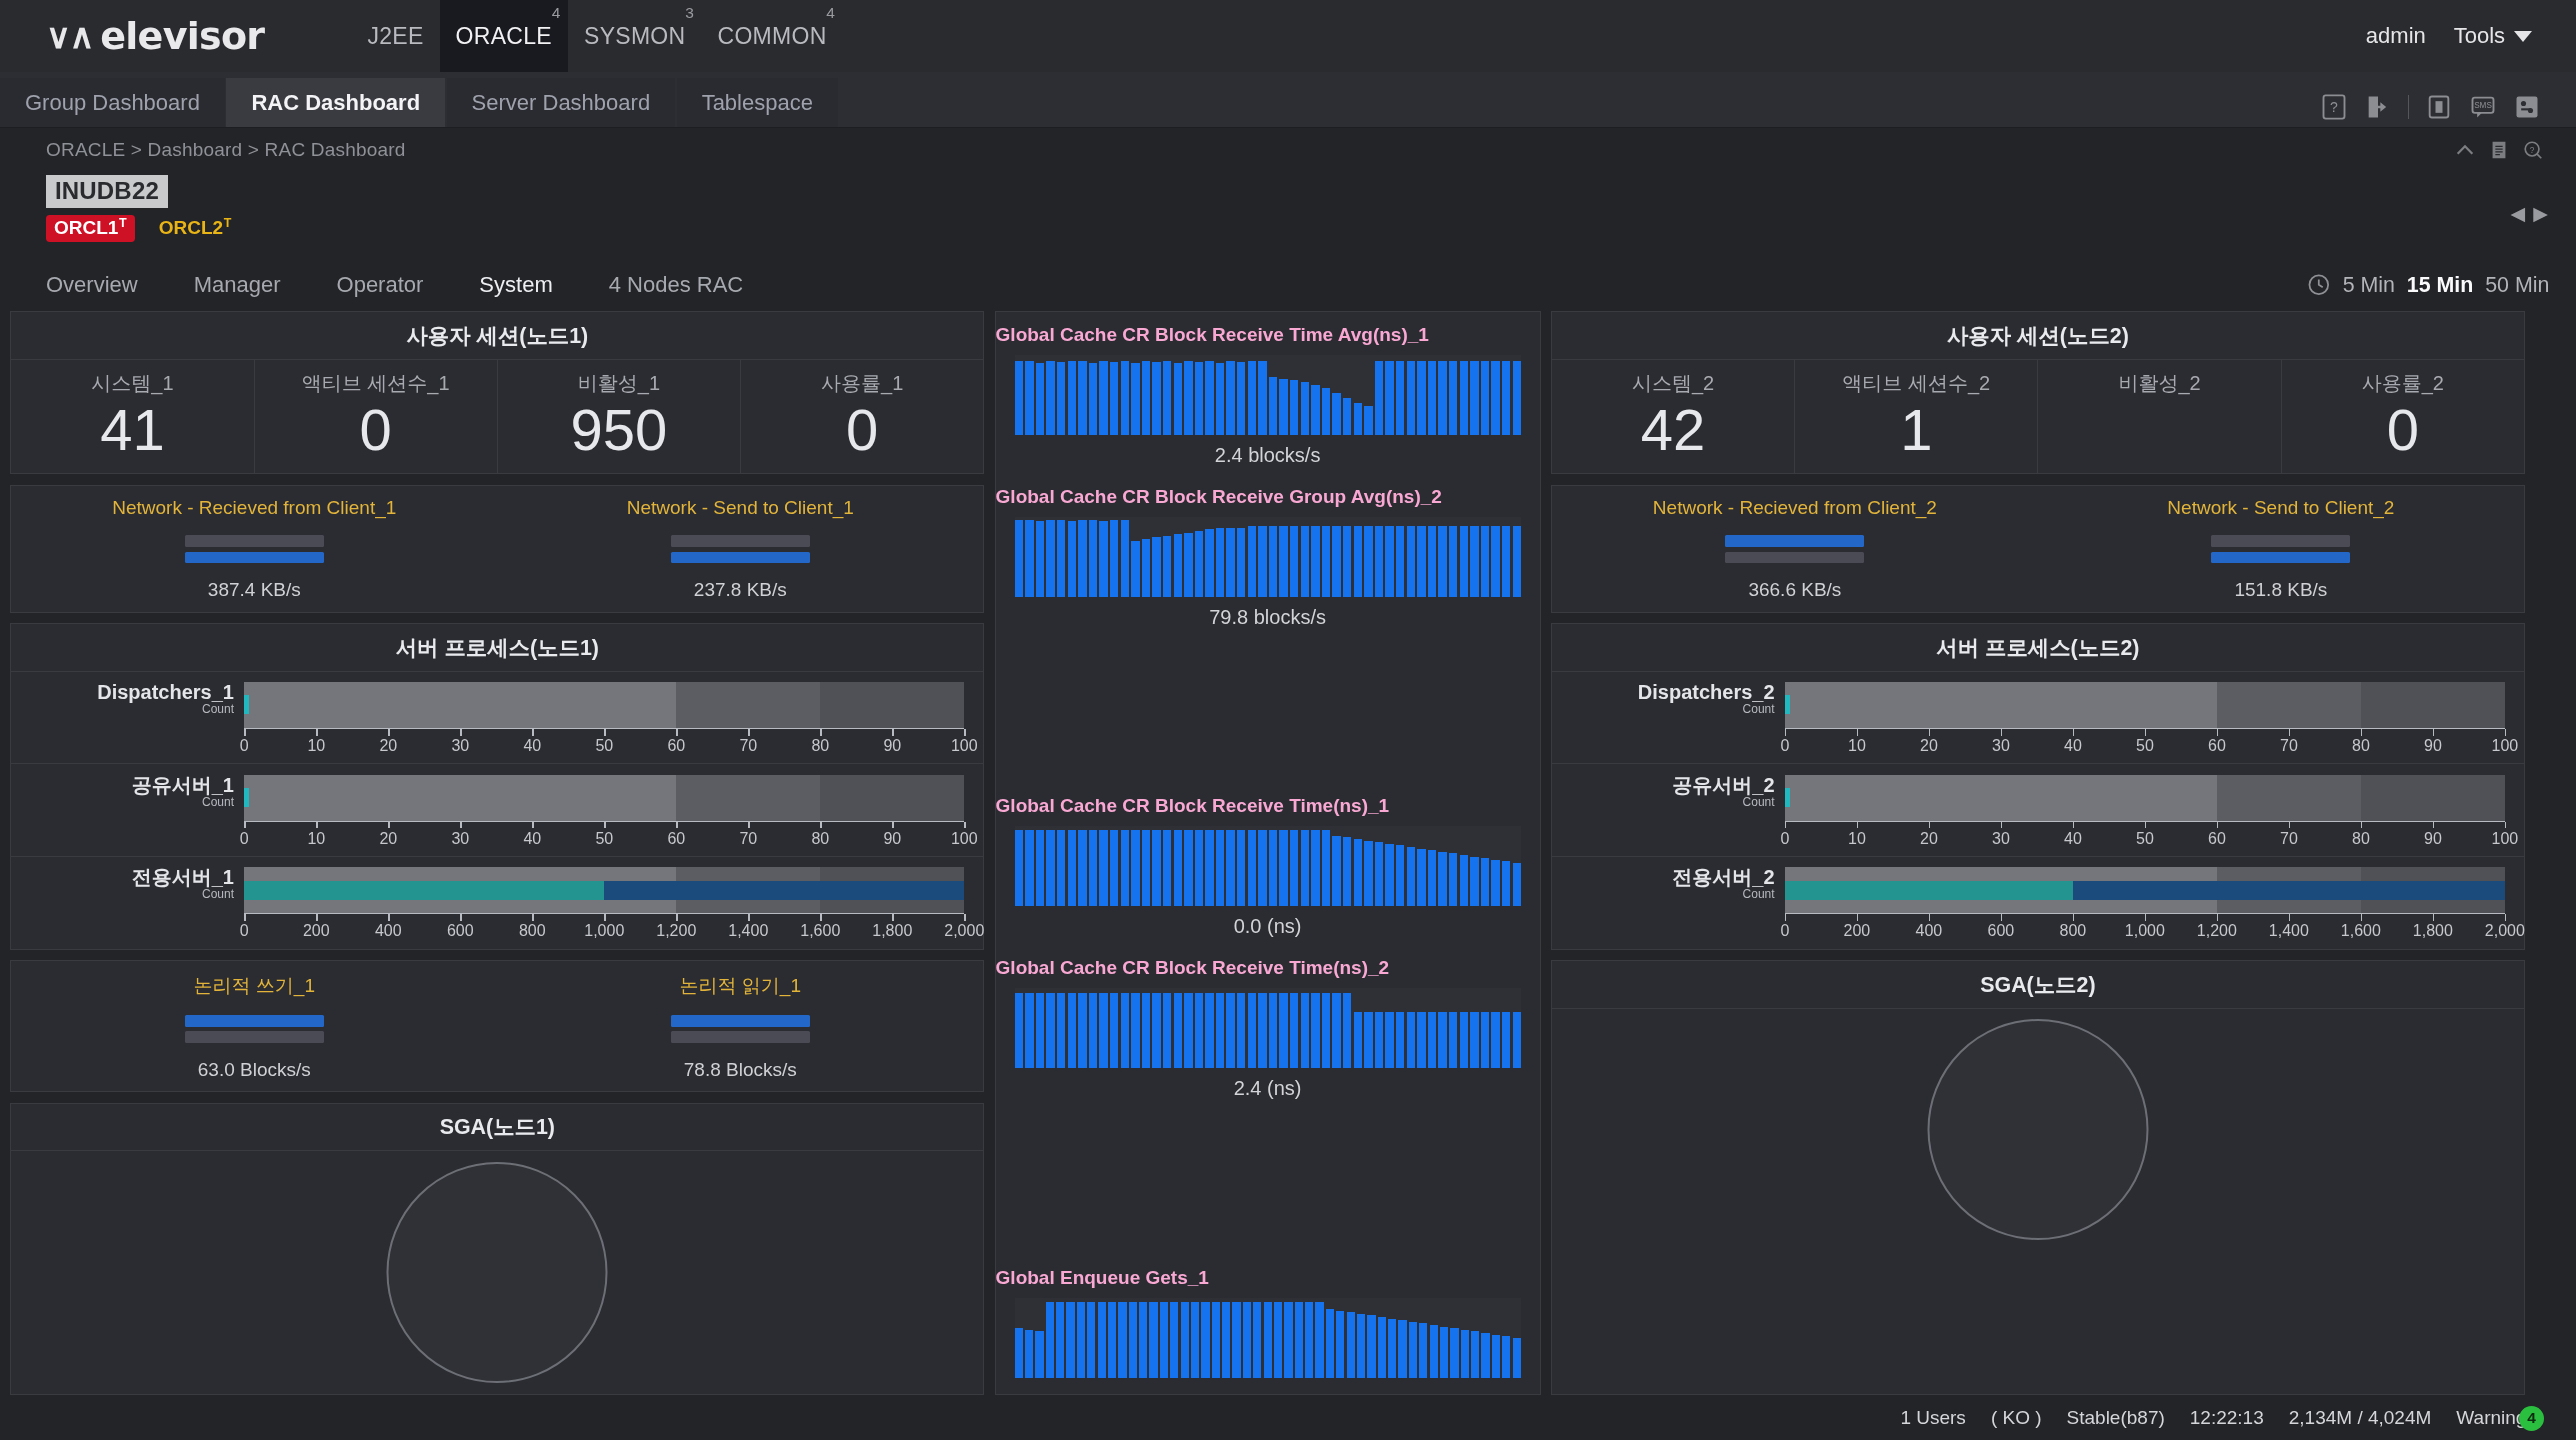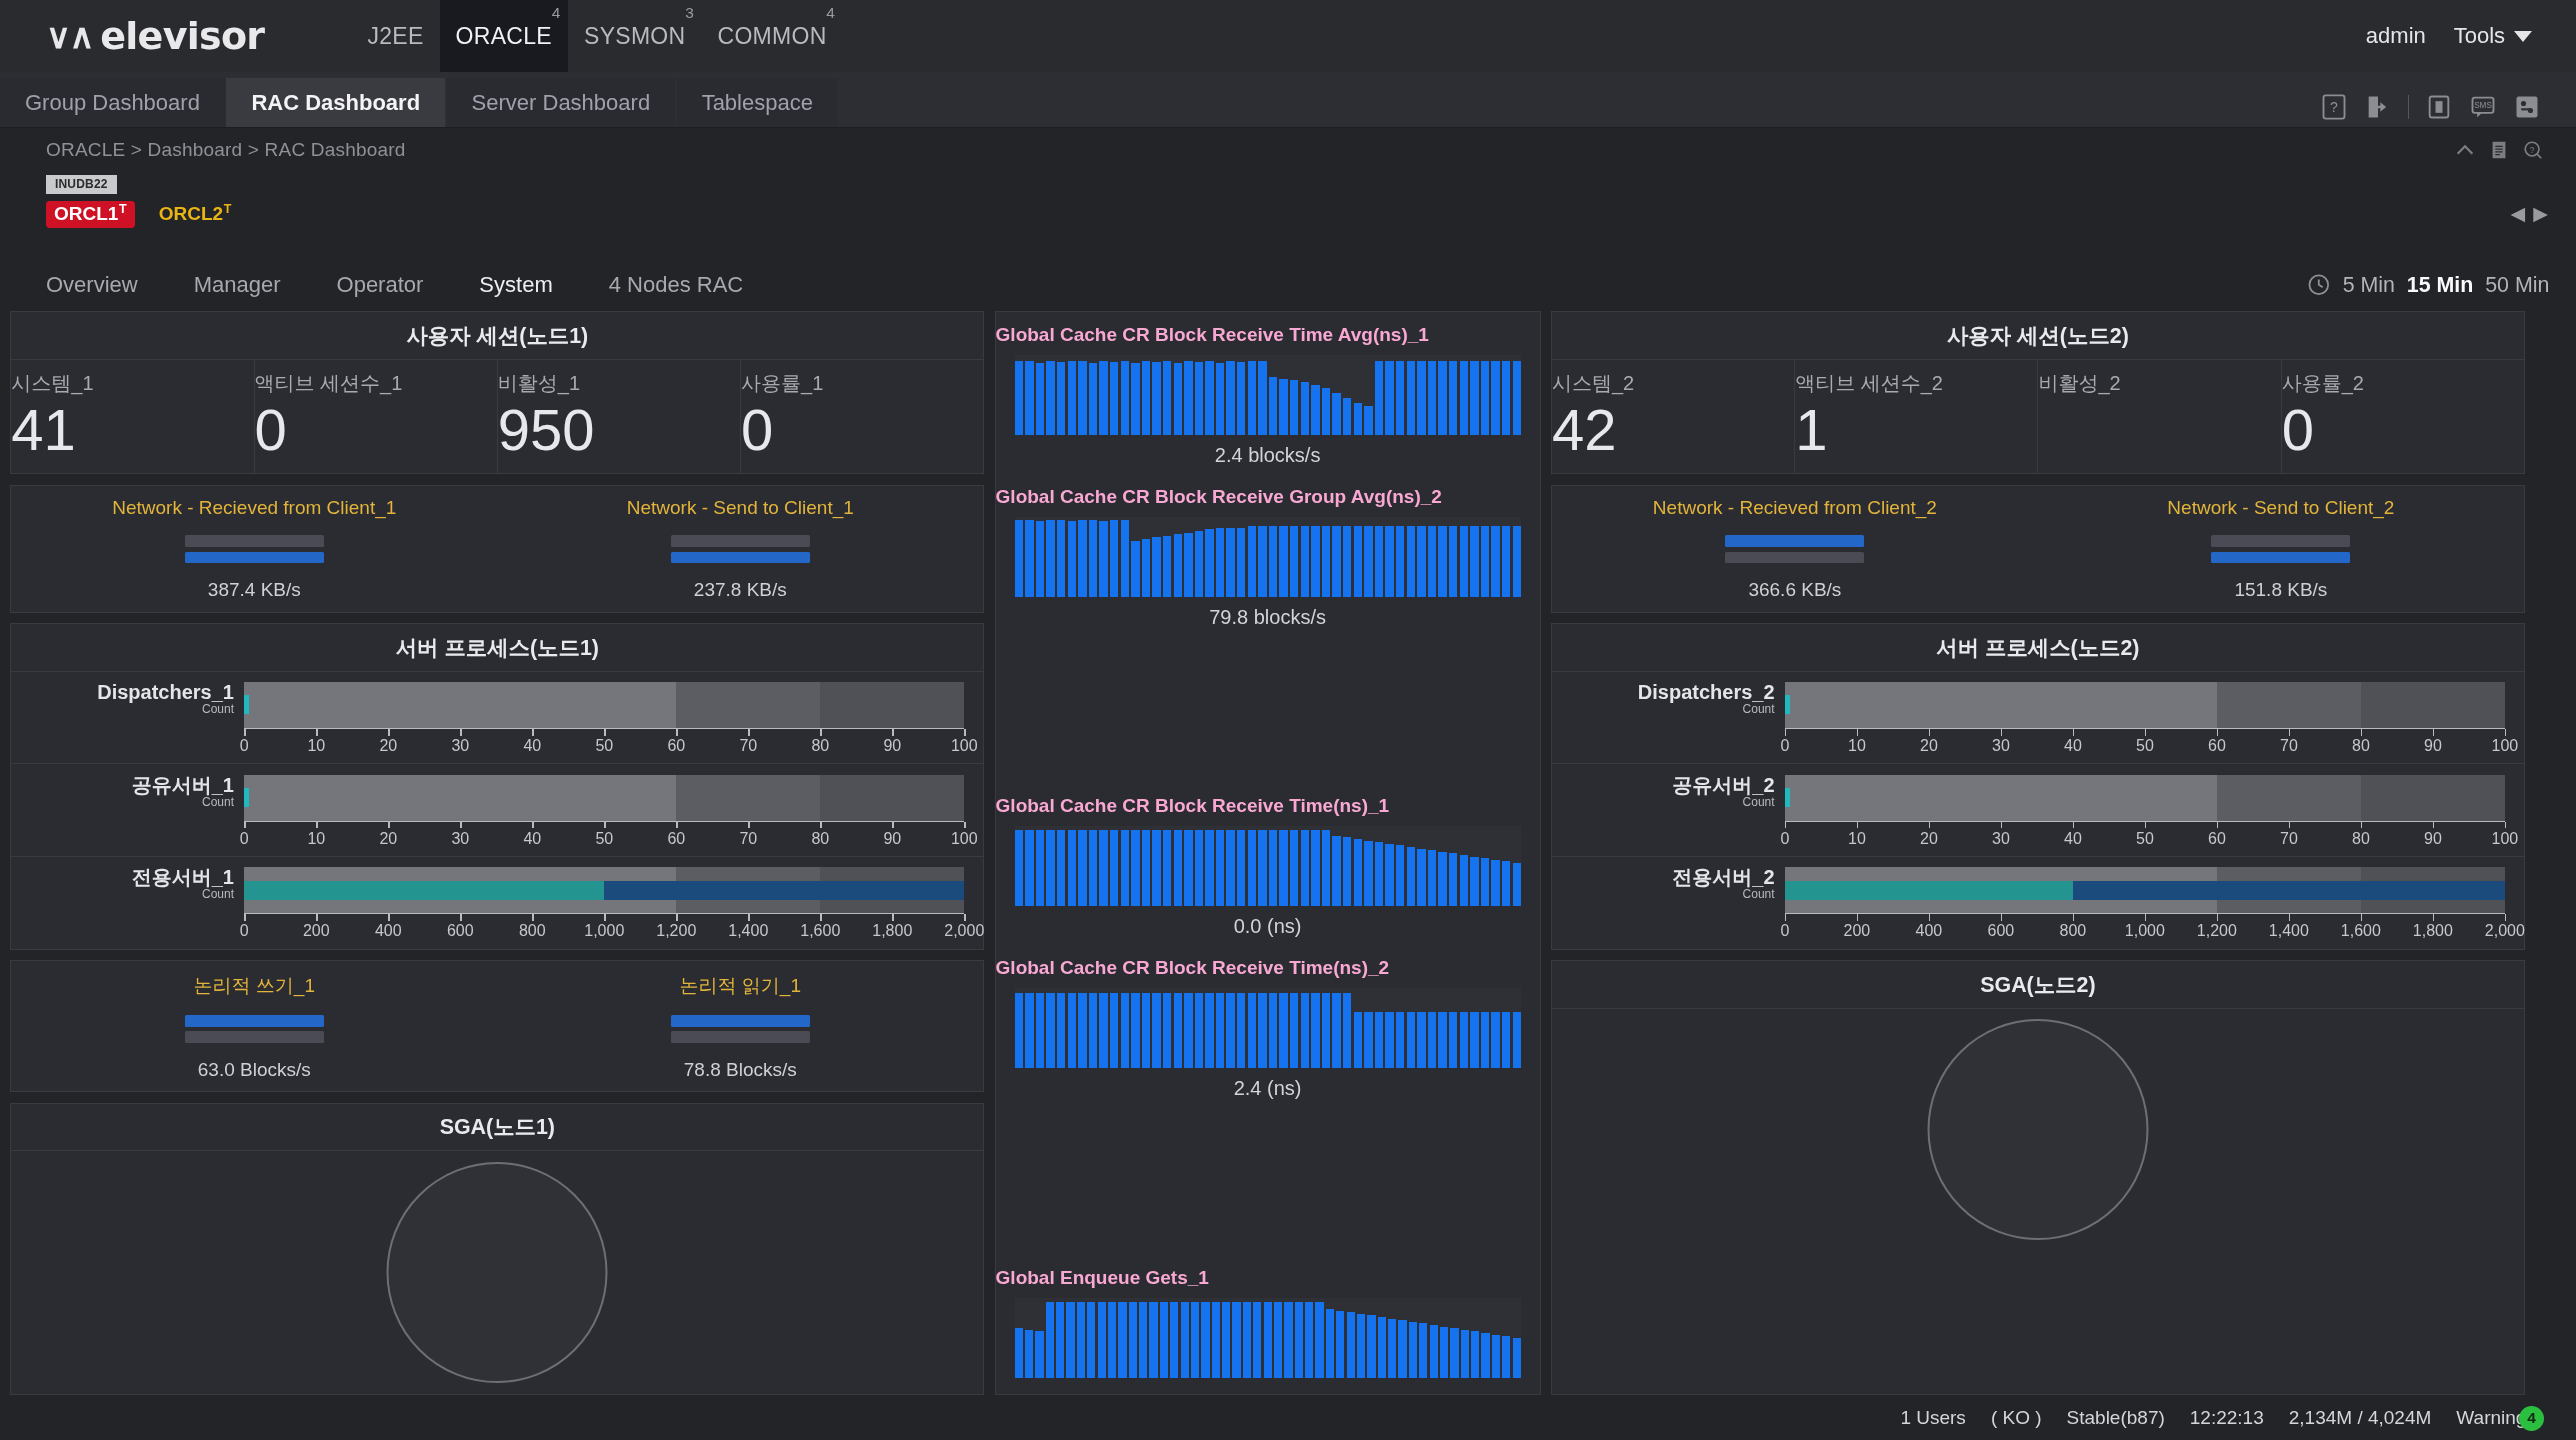--- a/index.html
+++ b/index.html
@@ -54,21 +54,21 @@
 
   
   .crumbrow { height:44px; background:#232427; display:flex; align-items:center; position:relative; flex:0 0 44px;}
   .crumb { margin-left:46px; font-size:19px; color:#8f9198; letter-spacing:0.2px;}
   .crumb-icons { margin-left:auto; margin-right:32px; display:flex; align-items:center; gap:11.8px;}
   .crumb-icons .ic { width:22px;height:22px; opacity:.55;}
 
   
   .instrow { flex:0 0 87px; position:relative; padding-left:46px; padding-top:3px;}
   .dbtag {
-    display:inline-block; background:#c9cacc; color:#2a2b2f; font-size:12px; font-weight:700;
+    display:inline-block; background:#c9cacc; color:#2a2b2f; font-size:24px; font-weight:700;
     padding:2.2px 8.9px 3px; letter-spacing:0.2px;
   }
   .inst-line { margin-top:6.6px; display:flex; align-items:flex-start; gap:16px;}
   .inst {
     font-size:19px; font-weight:700; padding:3.7px 8px 4.4px; border-radius:3.7px; cursor:pointer;
     line-height:1; display:flex; align-items:flex-start;
   }
   .inst sup { font-size:12.5px; line-height:1; margin-left:0.7px; position:relative; top:-1.5px;}
   .inst.red { background:#cf1126; color:#ffffff; }
   .inst.amber { background:transparent; color:#e9b416; }
@@ -89,21 +89,21 @@
   .col-side { width:974px; display:flex; flex-direction:column; gap:10.3px; min-height:0; }
   .col-mid { width:546px; display:flex; flex-direction:column; min-height:0; background:#2b2c31; }
   .panel { background:#2b2c31; border:0.7px solid #3a3b40; }
   .panel-title {
     text-align:center; font-size:21.4px; font-weight:700; color:#e9eaee;
     padding:8.9px 0 8.9px; border-bottom:0.7px solid #3a3b40;
   }
 
   
   .sess { display:flex; }
-  .sess-cell { flex:1; border-right:0.7px solid #3a3b40; padding:10.3px 0 13.3px; text-align:left; }
+  .sess-cell { flex:1; border-right:0.7px solid #3a3b40; padding:10.3px 0 13.3px; text-align:center; }
   .sess-cell:last-child { border-right:none; }
   .sess-label { font-size:20px; color:#a8aab1; }
   .sess-value { font-size:58px; color:#e7e8ec; line-height:1.06; margin-top:1.5px; font-weight:400;}
 
   
   .duo { display:flex; padding:11.8px 0 10.3px; }
   .duo-cell { flex:1; text-align:center; }
   .duo-title { font-size:19px; color:#e2b43a; }
   .duo-bars { margin:16px auto 0; width:139px; }
   .bar-s { height:11.8px; margin-bottom:4.4px; border-radius:1.5px;}

